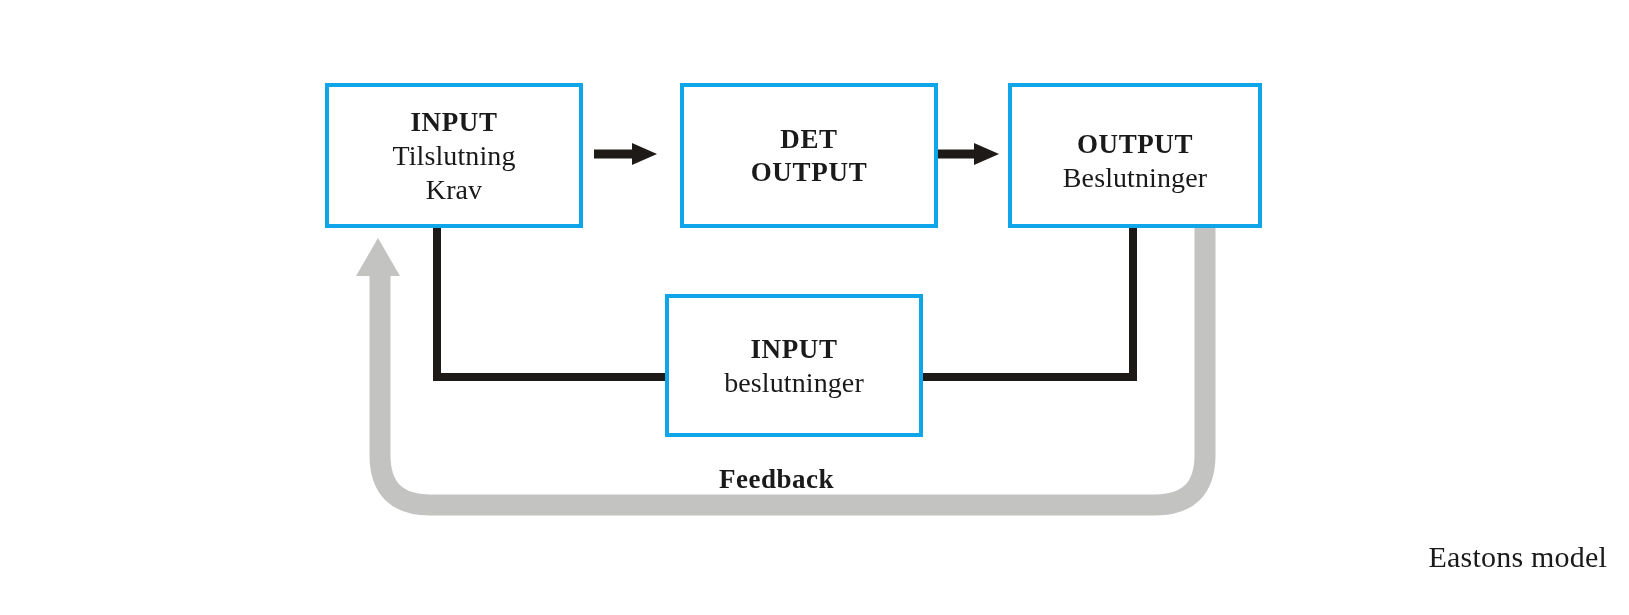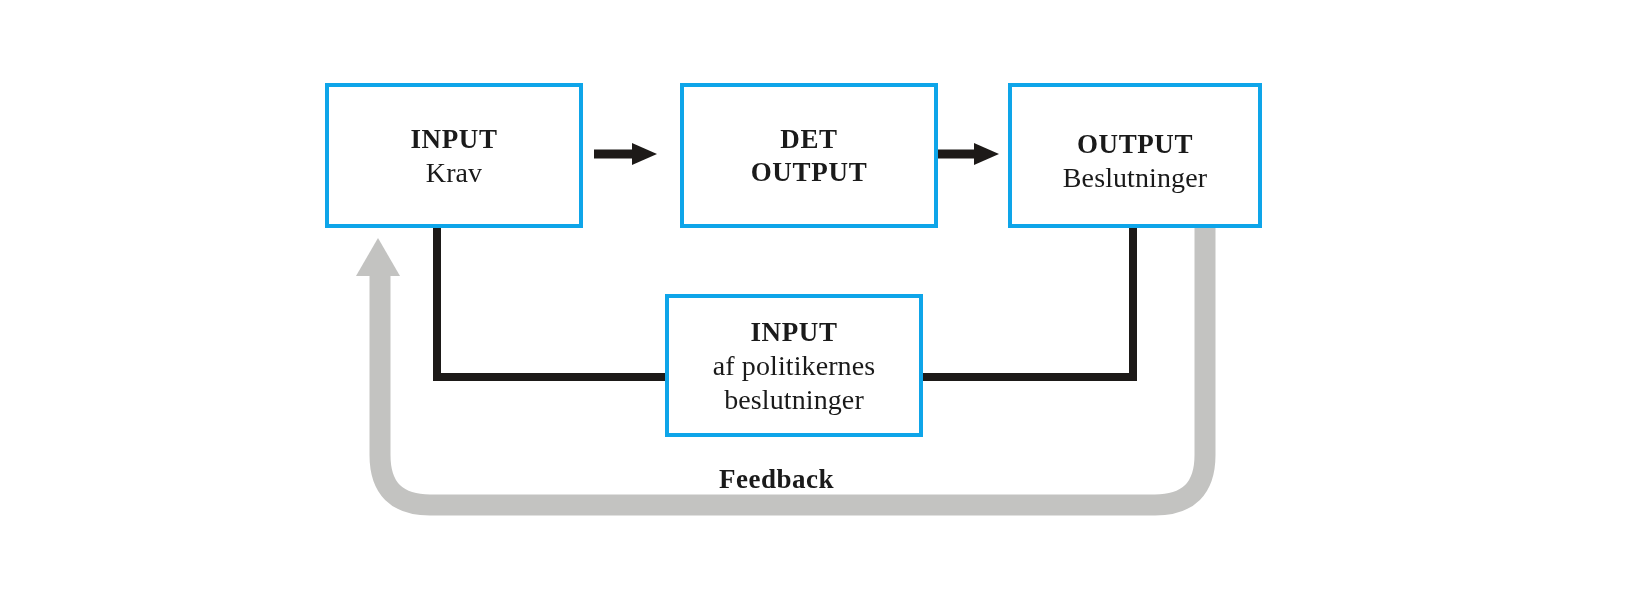--- a/index.html
+++ b/index.html
@@ -140,35 +140,36 @@
     </g>
 
     <g>
       <path d="M 1133 228 L 1133 377 L 920 377" fill="none" stroke="#1d1a18" stroke-width="8"></path>
     </g>
 
   </svg>
 
   <div class="node-box" id="box-input">
     <span class="node-line bold">INPUT</span>
+    <span class="node-line">Tilslutning</span>
     <span class="node-line">Krav</span>
   </div>
 
   <div class="node-box" id="box-system">
     <span class="node-line bold">DET</span>
     <span class="node-line bold">OUTPUT</span>
   </div>
 
   <div class="node-box" id="box-output">
     <span class="node-line bold">OUTPUT</span>
     <span class="node-line">Beslutninger</span>
   </div>
 
   <div class="node-box" id="box-feedback-input">
     <span class="node-line bold">INPUT</span>
-    <span class="node-line">af politikernes</span>
     <span class="node-line">beslutninger</span>
   </div>
 
   <div id="feedback-label">Feedback</div>
 
+  <div id="caption">Eastons model</div>
 
 </div>
 
 </body></html>

